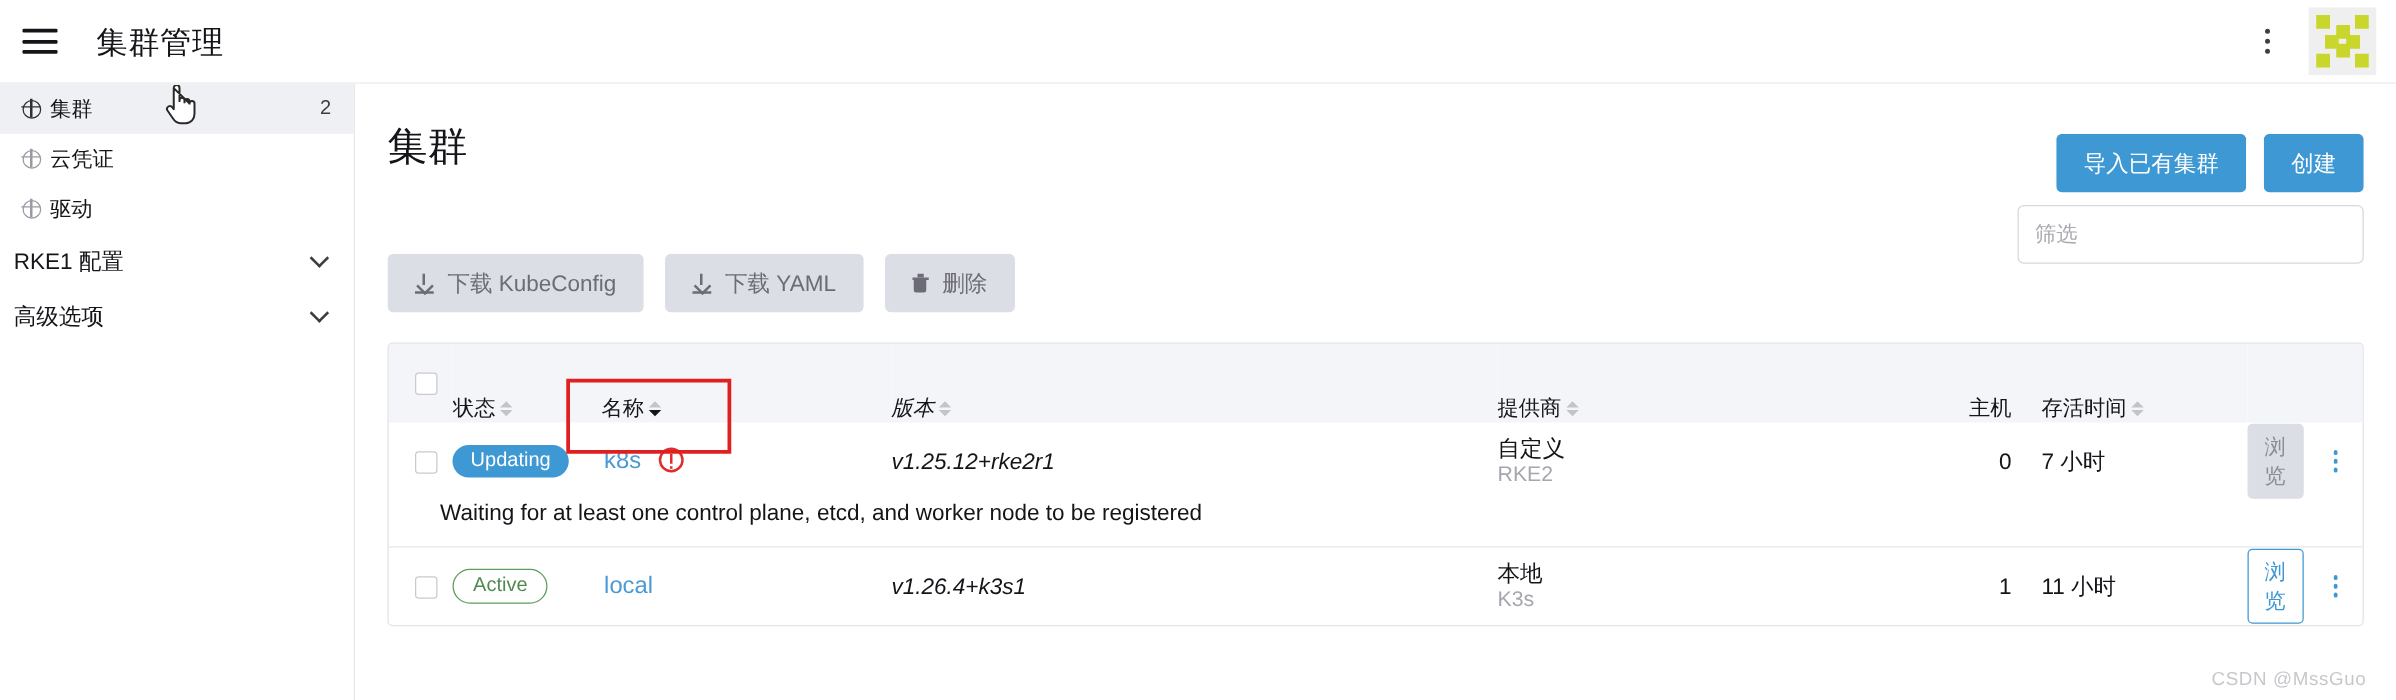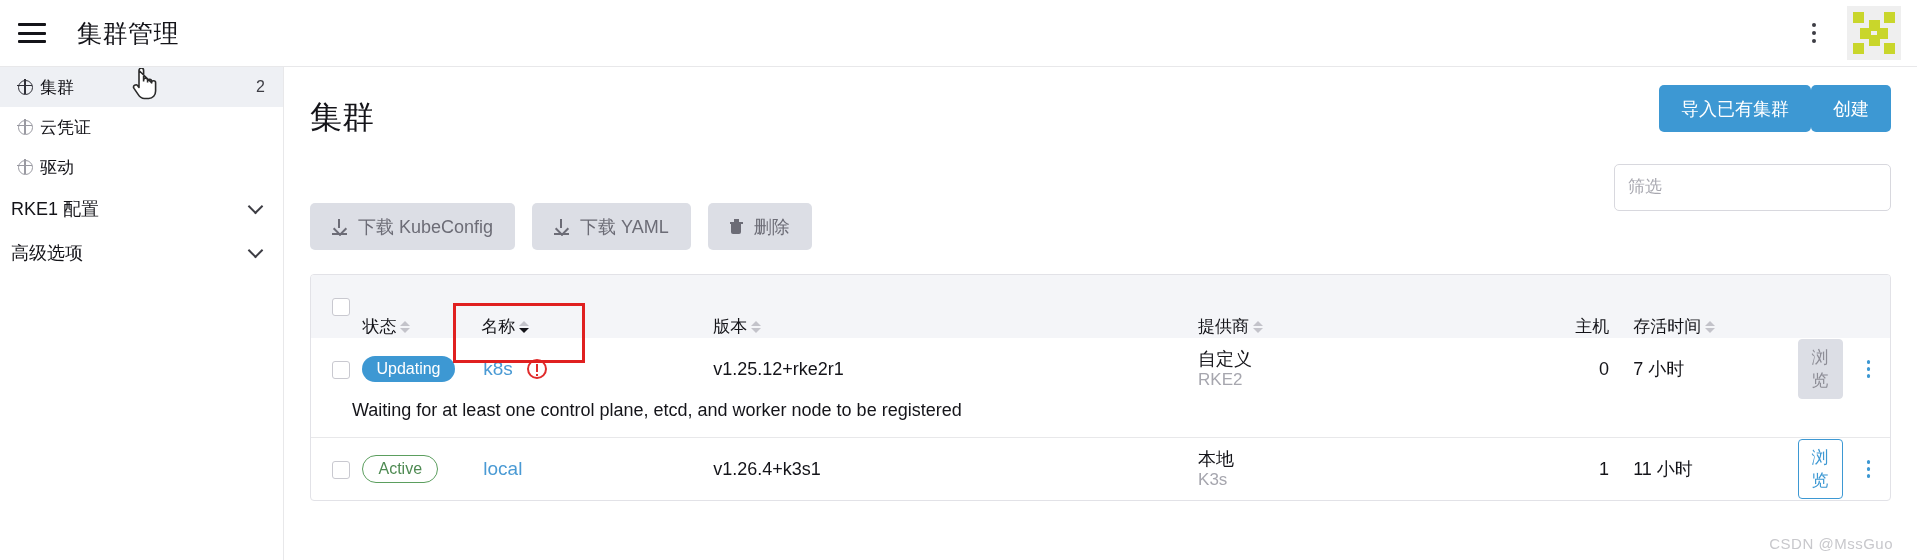--- a/index.html
+++ b/index.html
@@ -118,27 +118,27 @@
   }
   .icon-trash::after {
     content: ""; position: absolute; left: 1.7px; top: 4.5px; width: 9.6px; height: 10px;
     background: #6c6c76; border-radius: 0 0 2px 2px;
   }
   .icon-trash i {
     position: absolute; left: 4px; top: 0; width: 5px; height: 2.5px; background: #6c6c76;
   }
 
   .topright {
-    position: absolute; top: 18px; right: 26px; display: flex;  padding-left: 37px;
+    position: absolute; top: 40px; right: 26px; display: flex; gap: 14px; padding-left: 37px;
   }
   .filter-wrap { position: absolute; right: 26px; top: 97px; }
   .filter-input {
     width: 277px; height: 47px; border: 1px solid #d8d8de; border-radius: 5px;
     padding: 0 13px; font-size: 17px; color: #141419;
-    font-family: Liberation Mono, monospace; background: #fff; outline: none;
+    font-family: Liberation Serif, serif; background: #fff; outline: none;
   }
   .filter-input::placeholder { color: #a8a8b0; }
 
   
   .table-wrap {
     margin: 24px 26px 0 25px; border: 1px solid #e2e2e7; border-radius: 4px;
     background: #fff; overflow: hidden;
   }
   table { width: 100%; border-collapse: collapse; }
   thead tr { background: #f4f5f8; height: 47px; }
@@ -157,21 +157,21 @@
   .sortcaret.active u.down { border-top-color: #141419; }
   .sortcaret.active u.up { border-bottom-color: #c3c3ca; }
 
   .cb {
     width: 18px; height: 18px; border: 1px solid #c9c9d0; border-radius: 3px;
     background: #fff; display: inline-block; cursor: pointer; vertical-align: middle;
   }
   .col-cb   { width: 52px; padding-left: 21px; }
   .col-state{ width: 120px; }
   .col-name { width: 240px; }
-  .col-ver  { width: 500px; }
+  .col-ver  { width: 500px; font-style: italic; }
   .col-prov { width: 330px; }
   .col-host { width: 120px; text-align: right; padding-right: 24px; }
   .col-age  { width: 170px; }
   .col-act  { width: auto; }
 
   tbody td { padding: 0; font-size: 18px; color: #141419; vertical-align: middle; }
   tr.datarow { height: 62px; }
   tr.msgrow td { padding: 0 0 16px 0; }
   .sub-msg { font-size: 18px; color: #141419; padding-left: 41px; }
   .row-sep td { border-top: 1px solid #e8e8ea; height: 0; padding: 0; }

